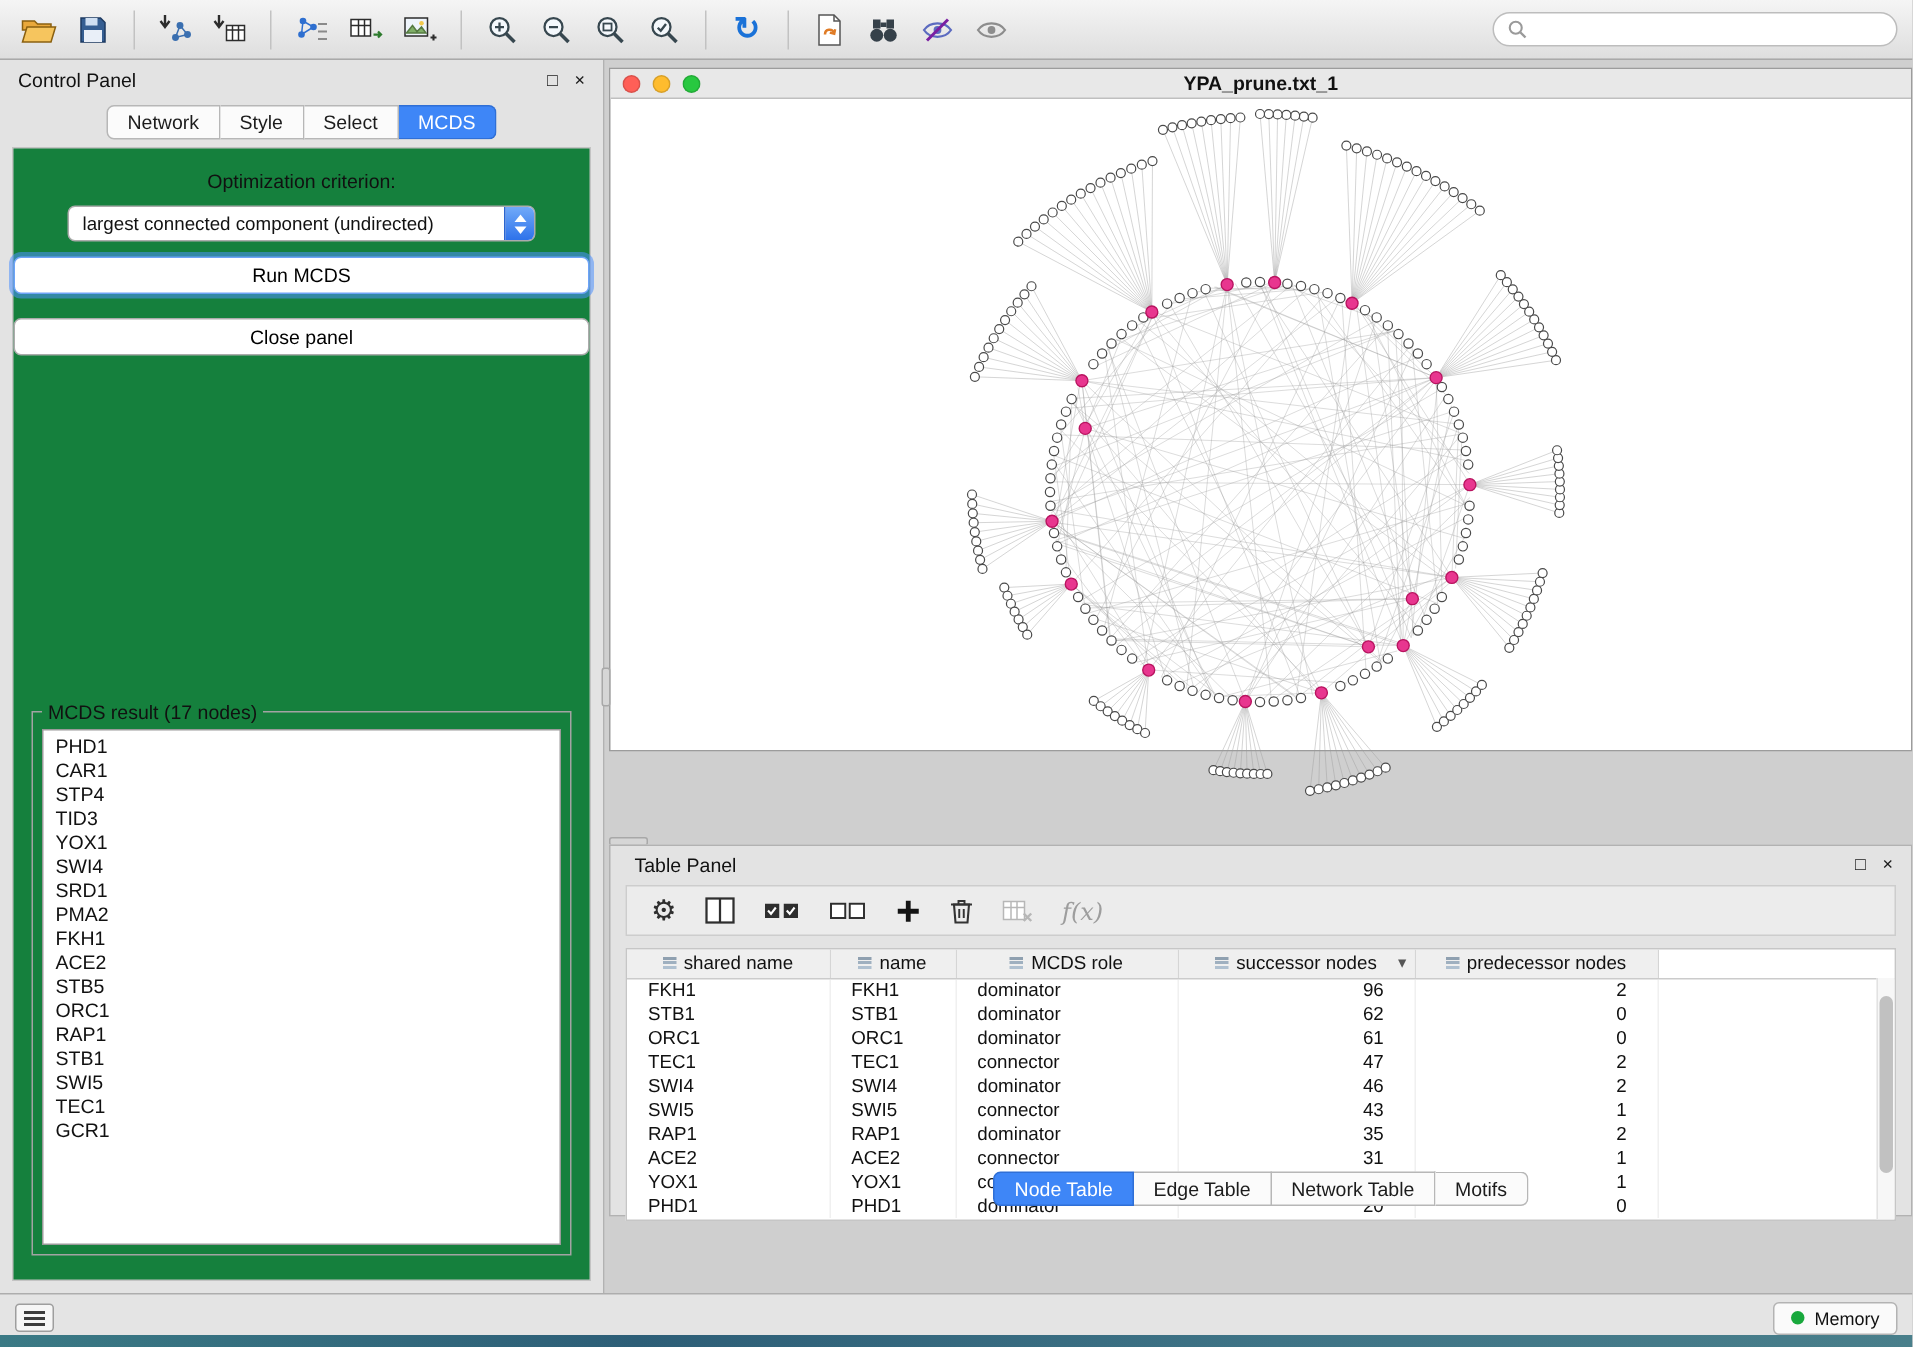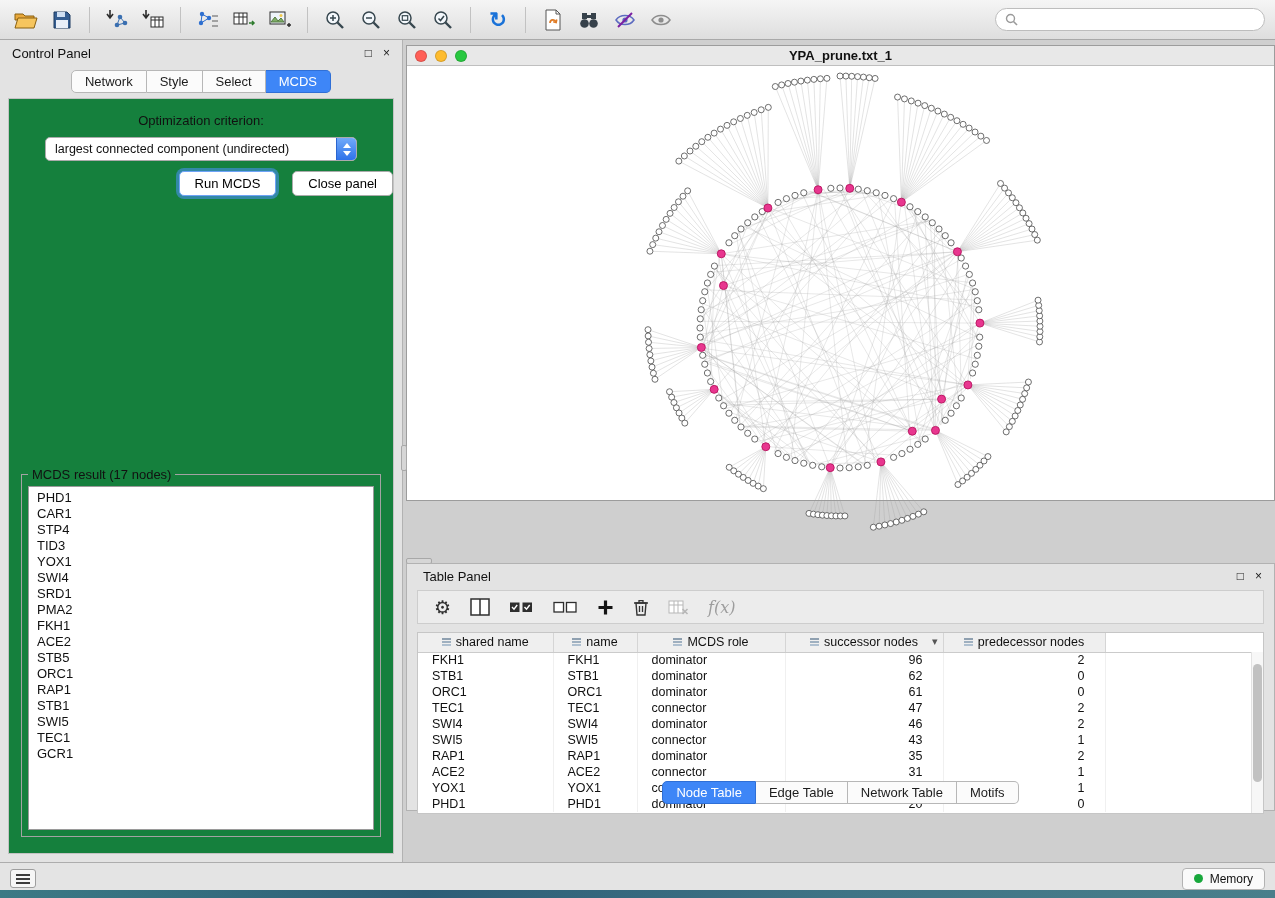--- a/index.html
+++ b/index.html
@@ -55,21 +55,21 @@
     display:flex; align-items:center; padding-left:9px; font-size:12.5px; overflow:hidden;
   }
   .dd-text { flex:1; white-space:nowrap; }
   .dd-stepper {
     width:20px; height:100%; background:linear-gradient(#71aaf9,#2e72ea);
     display:flex; flex-direction:column; align-items:center; justify-content:center; gap:3px;
     border-left:1px solid #2a65cf;
   }
   .tri-up { width:0; height:0; border-left:4px solid transparent; border-right:4px solid transparent; border-bottom:5px solid #fff; }
   .tri-dn { width:0; height:0; border-left:4px solid transparent; border-right:4px solid transparent; border-top:5px solid #fff; }
-  .btn-row { position:absolute; top:72px; left:0; right:0; display:flex; justify-content:flex-end; gap:16px; }
+  .btn-row { position:absolute; top:72px; left:0; right:0; display:flex; justify-content:center; gap:16px;flex-direction:column; }
   .btn {
     font:13px "Liberation Sans",sans-serif; padding:4px 15px; background:#fff;
     border:1px solid #ababab; border-radius:5px; cursor:default;
   }
   .btn.focused { box-shadow:0 0 0 3px rgba(77,144,254,.55); border-color:#6ea3f7; }
   .mcds {
     position:absolute; left:12px; right:12px; top:368px; bottom:16px;
     border:1px solid #a3a3a3; margin:0; padding:4px 6px 6px; background:transparent;
   }
   .mcds legend { font-size:13px; padding:0 4px; }

